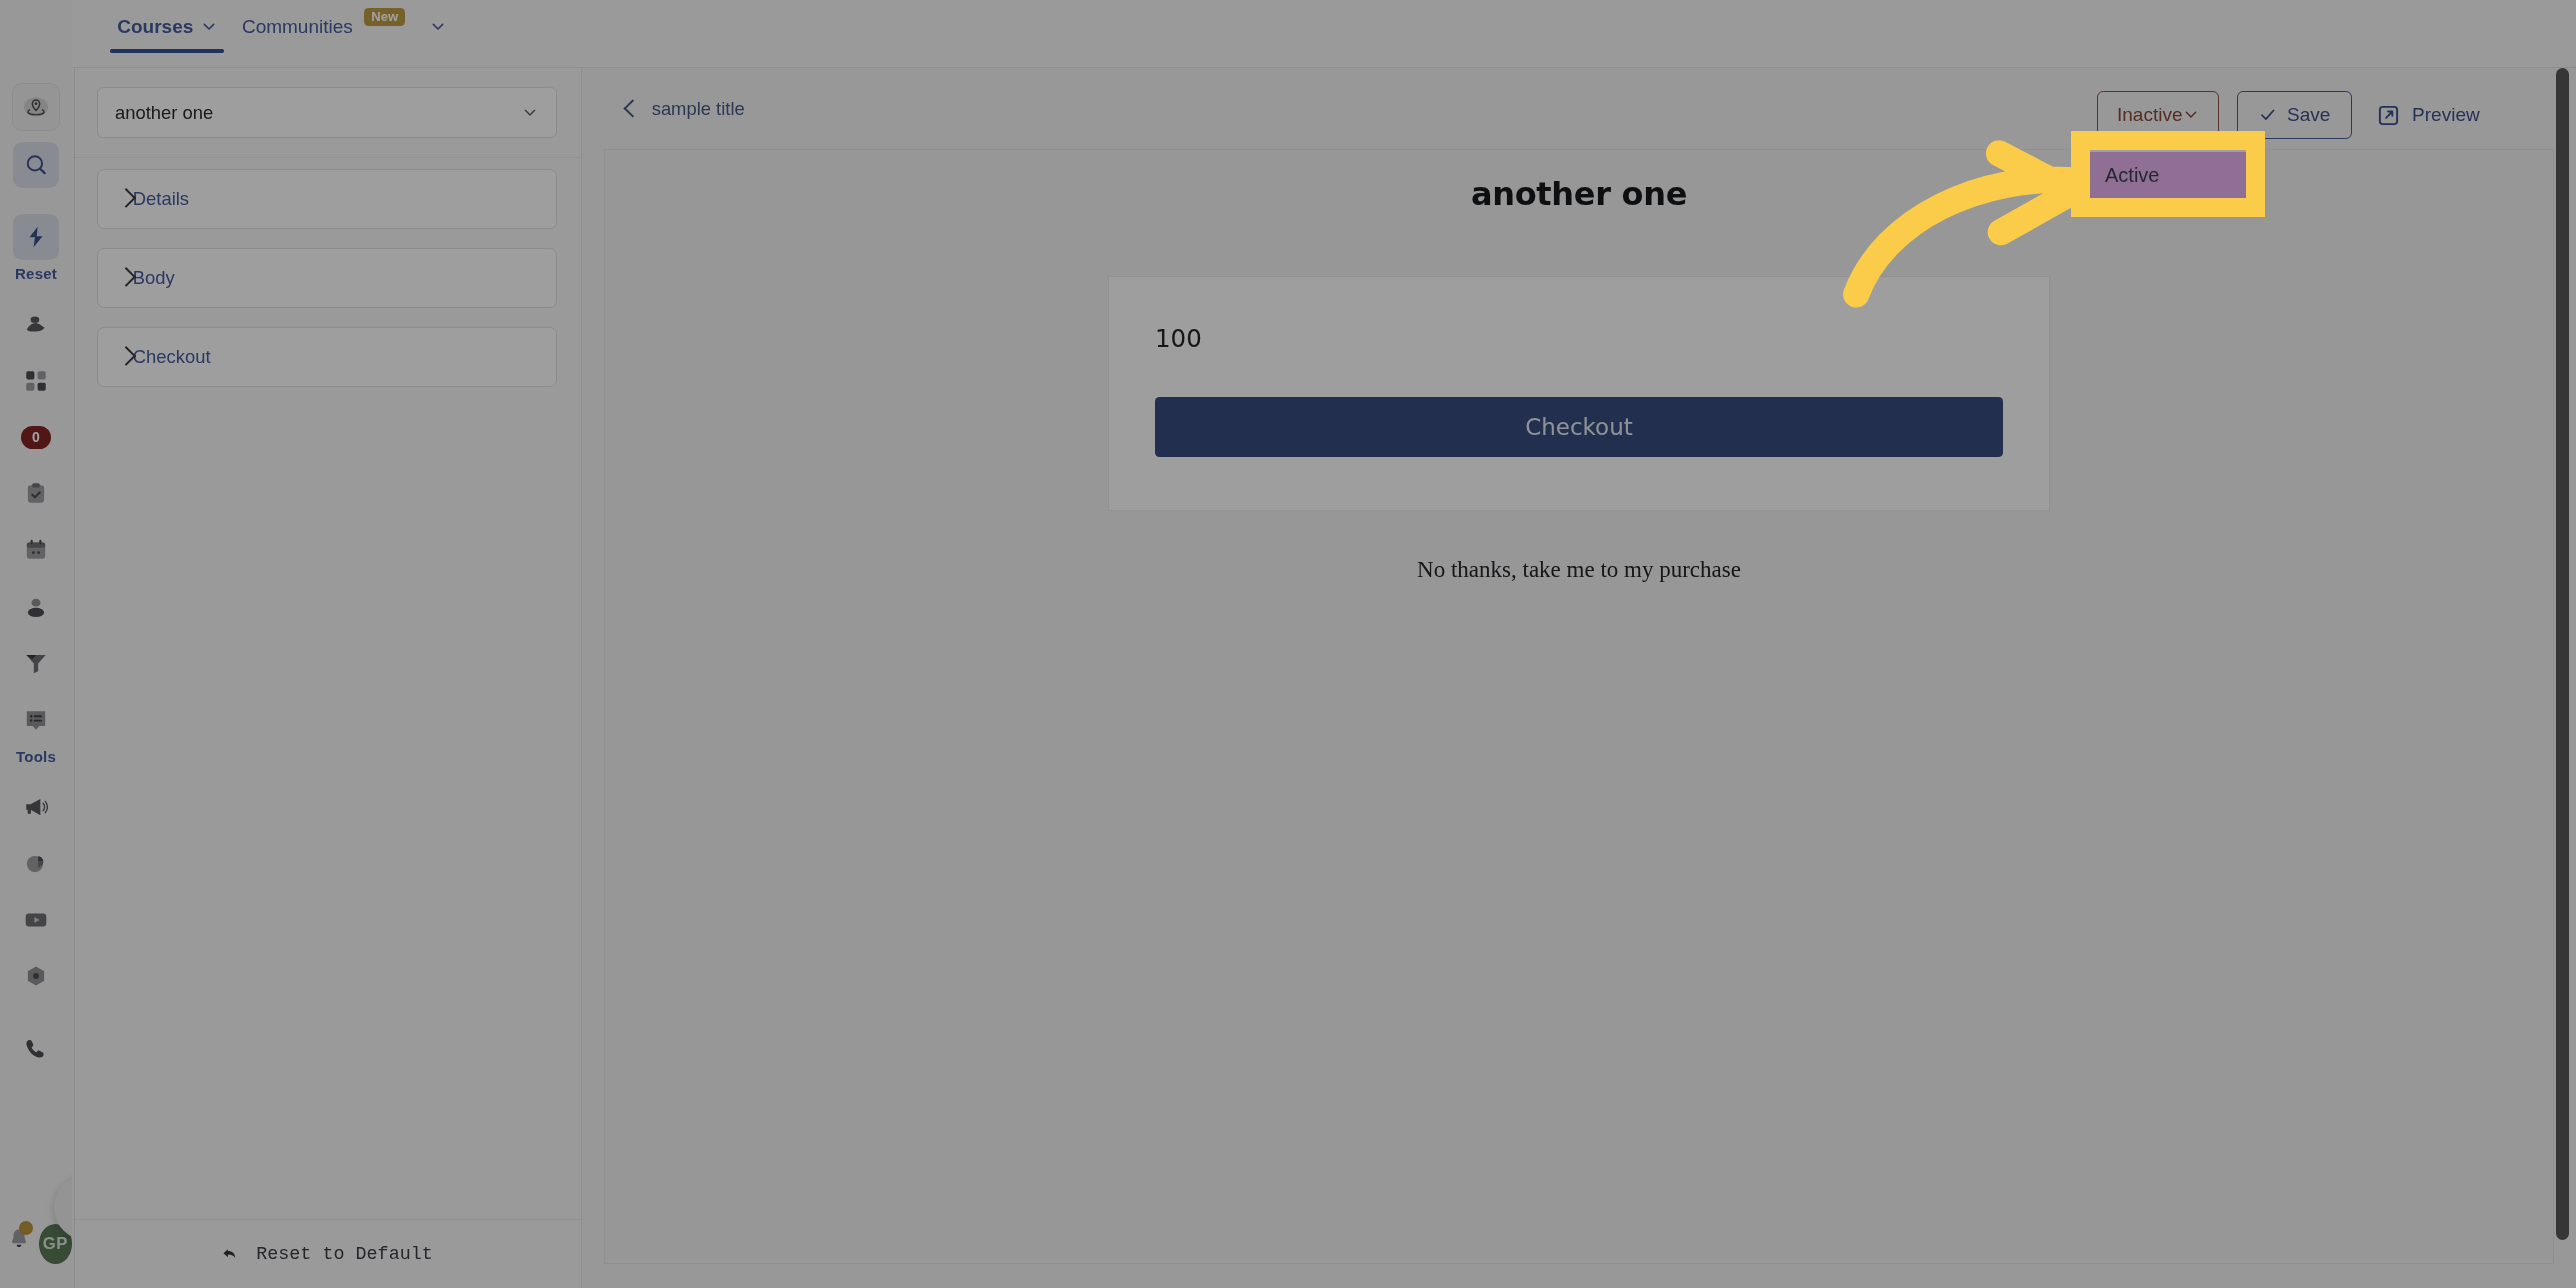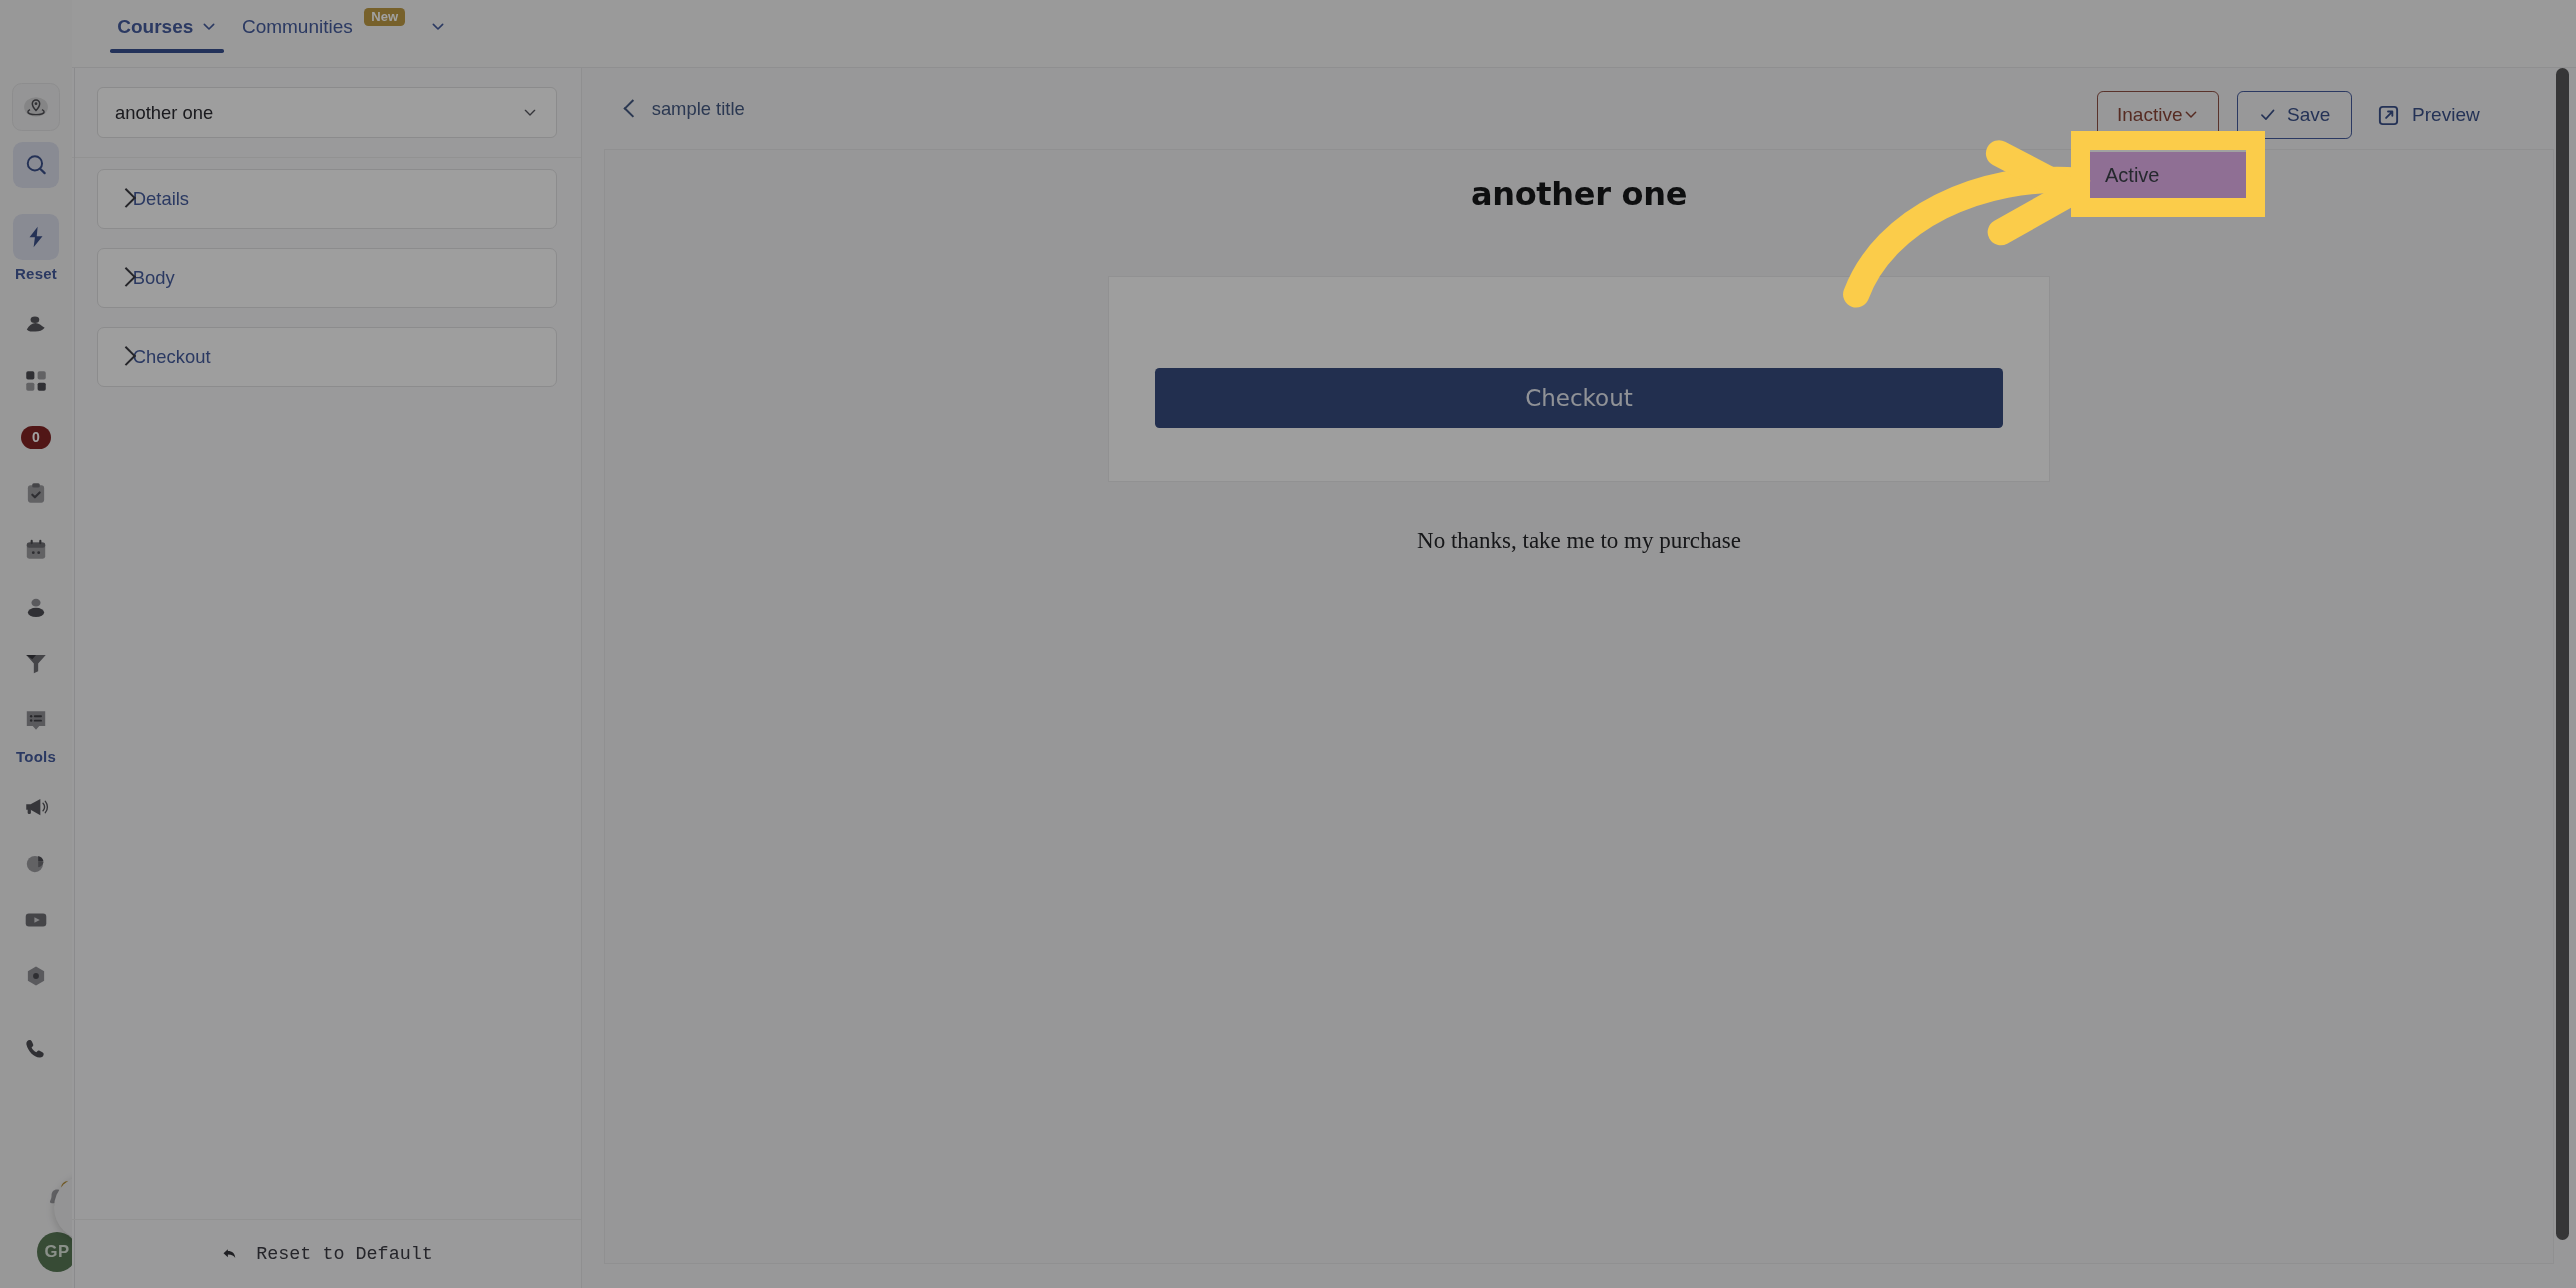--- a/index.html
+++ b/index.html
@@ -35,21 +35,21 @@
   }
   .rail-ico{width:26px;height:26px;display:block;}
   .rail-gap{height:16px;}
   .rail-plain{
     width:46px;height:46px;display:flex;align-items:center;justify-content:center;margin-bottom:10.5px;
   }
   .badge-pill{
     width:30px;height:23px;border-radius:12.3px;background:#9d1c1c;color:#fff;
     display:flex;align-items:center;justify-content:center;font-size:14px;font-weight:600;
   }
-  .rail-bottom{position:absolute;bottom:0;left:0;width:72px;display:flex;flex-direction:column;align-items:center;padding-bottom:16px;margin-left:21px;}
+  .rail-bottom{position:absolute;bottom:0;left:0;width:72px;display:flex;flex-direction:row;align-items:center;padding-bottom:16px;}
   .avatar{
     width:40px;height:40px;border-radius:50%;background:#4e7a4b;color:#d8e6d6;
     display:flex;align-items:center;justify-content:center;font-size:16.7px;font-weight:600;letter-spacing:0.4px;
   }
   .bell-wrap{position:relative;width:46px;height:46px;display:flex;align-items:center;justify-content:center;margin-bottom:10.5px;}
   .bell-dot{position:absolute;top:5.3px;right:5.3px;width:14px;height:14px;border-radius:50%;background:#c99116;}
 
   
   .chat-launcher{
     position:absolute;left:54px;bottom:48px;width:65px;height:65px;border-radius:50%;
@@ -395,20 +395,21 @@
       <div class="crumb">
         <span class="lcaret"></span>
         <span>sample title</span>
       </div>
     </div>
 
     <div class="canvas">
       <div class="page-title">another one</div>
 
       <div class="checkout-card">
+        <div class="amount">100</div>
         <div class="checkout-btn">Checkout</div>
       </div>
 
       <div class="nothanks">No thanks, take me to my purchase</div>
     </div>
   </div>
 
   <div class="actions">
     <div class="btn-status">
       <span>Inactive</span>

